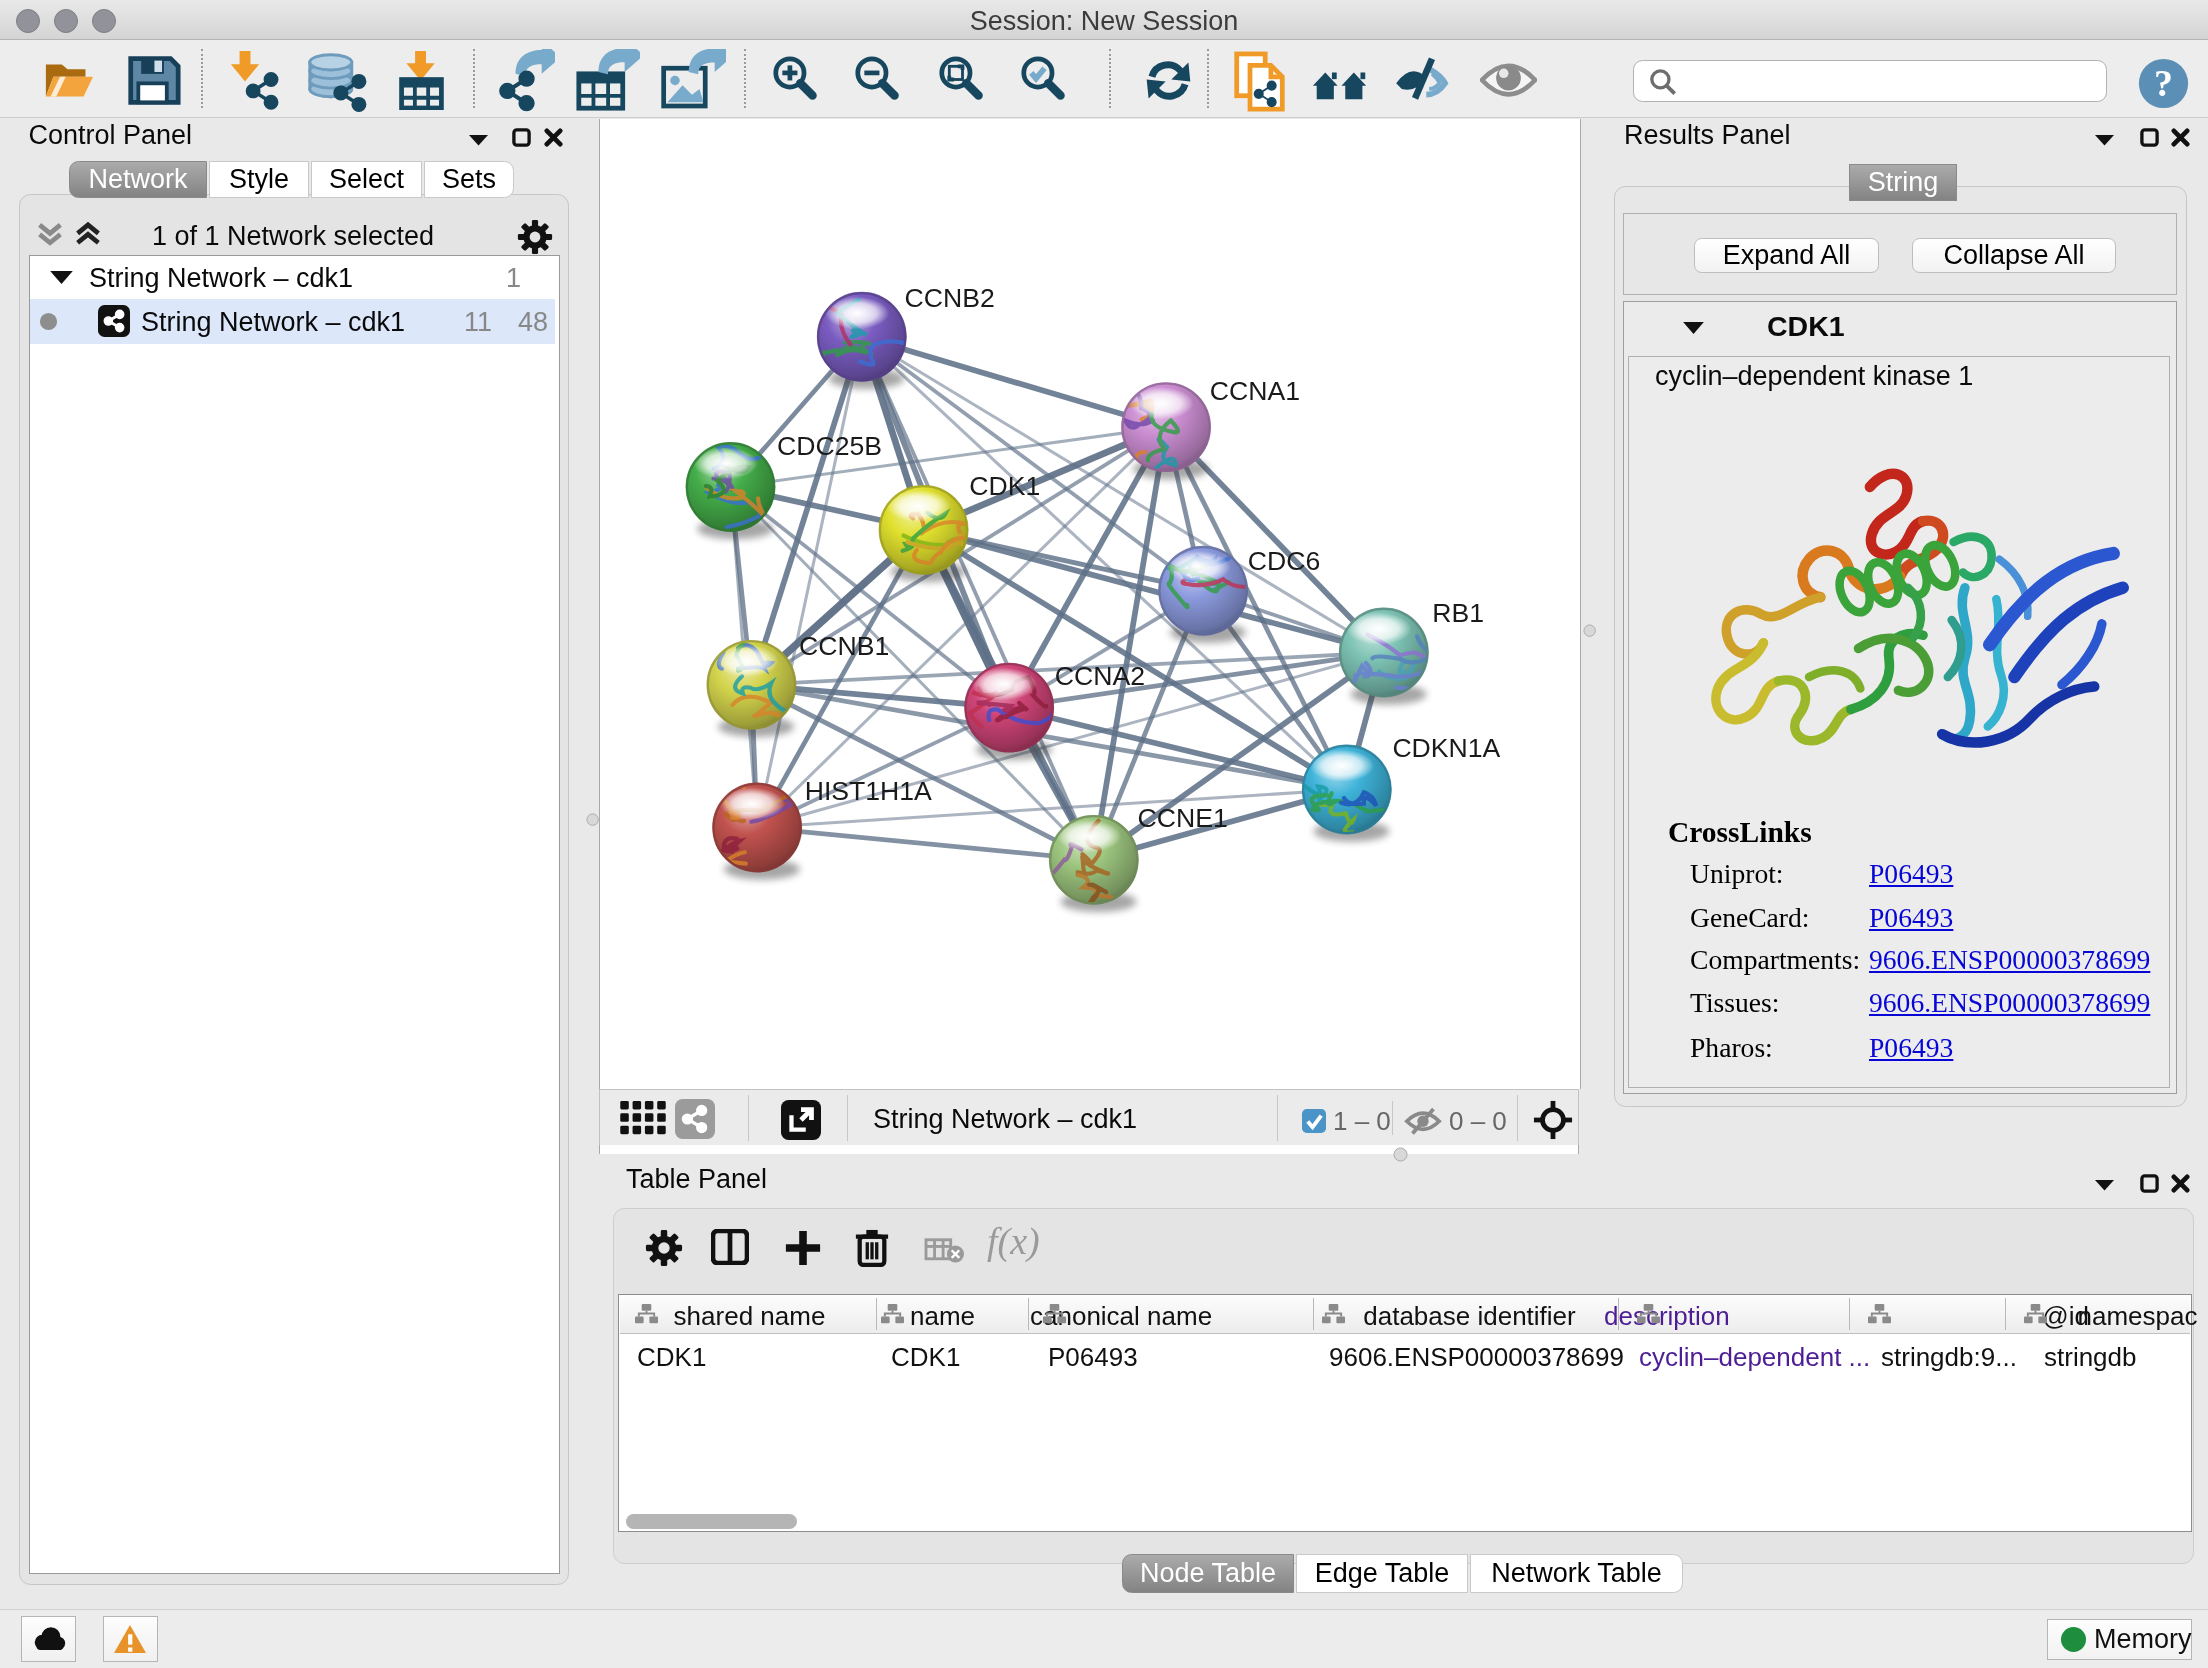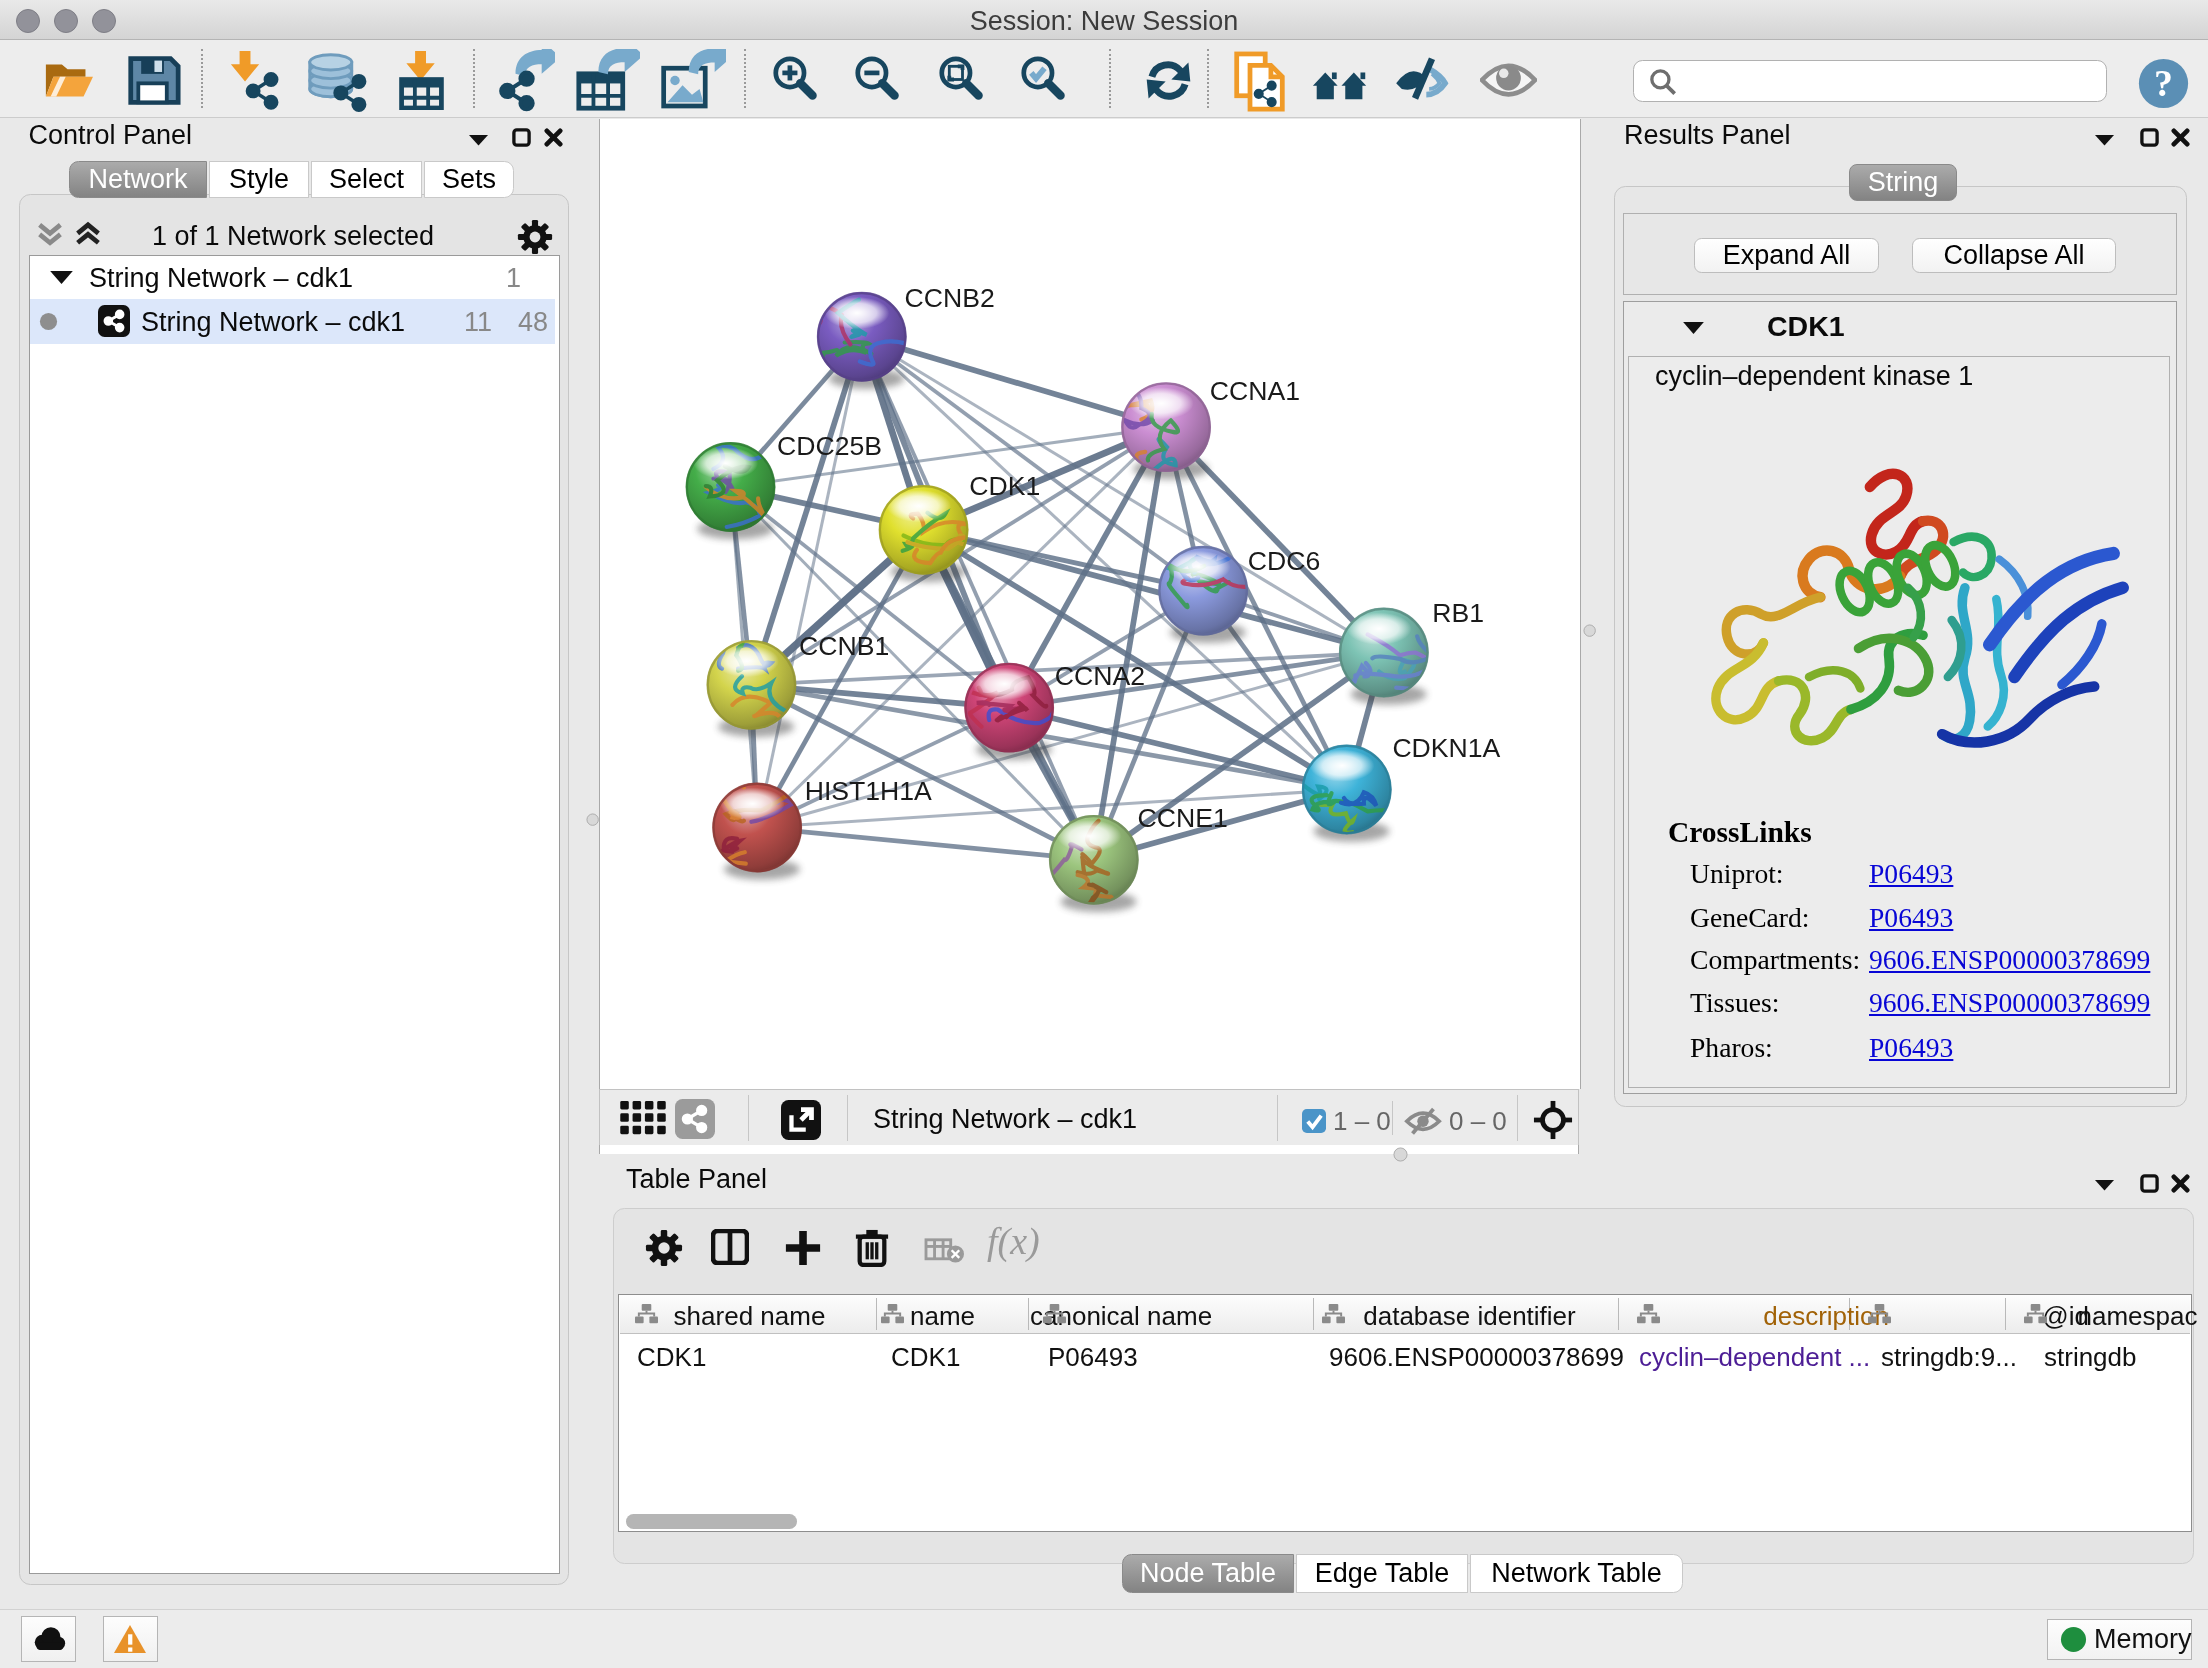--- a/index.html
+++ b/index.html
@@ -615,21 +615,21 @@
 <svg class="abs" style="left:2094px;top:133px;z-index:5" width="21" height="14.3" viewBox="0 0 22 15">
     <path d="M1 2 L21 2 11 13 Z" fill="#111"></path>
   </svg>
 <svg class="abs" style="left:2140px;top:128px;z-index:5" width="19" height="19" viewBox="0 0 20 20">
     <rect x="2" y="2" width="16" height="16" rx="3" fill="none" stroke="#111" stroke-width="3.5"></rect>
   </svg>
 <svg class="abs" style="left:2171px;top:128px;z-index:5" width="19" height="19" viewBox="0 0 20 20">
     <path d="M3 3 L17 17 M17 3 L3 17" stroke="#111" stroke-width="5" stroke-linecap="round"></path>
   </svg>
 <div class="abs panelbox" style="left:1614px;top:186px;width:571px;height:919px;background:#e7e7e7"></div>
-<div class="abs tab tabsel" style="left:1849px;top:164px;width:106px;height:35px;line-height:35px;border-radius:8px;z-index:3">String</div>
+<div class="abs tab tabsel" style="left:1849px;top:164px;width:106px;height:35px;line-height:35px;border-radius:0;z-index:3">String</div>
 <div class="abs" style="left:1623px;top:213px;width:554px;height:82px;border:1.9px solid #b0b0b0;box-sizing:border-box"></div>
 <div class="abs btn" style="left:1694px;top:238px;width:183px;height:33px;line-height:33px">Expand All</div>
 <div class="abs btn" style="left:1912px;top:238px;width:202px;height:33px;line-height:33px">Collapse All</div>
 <div class="abs" style="left:1623px;top:301px;width:554px;height:793px;border:1.9px solid #9e9e9e;background:#ebebeb;box-sizing:border-box"></div>
 <svg class="abs" style="left:1682px;top:320px;z-index:5" width="23" height="16" viewBox="0 0 24 17">
     <path d="M1 2 L23 2 12 15 Z" fill="#111"></path>
   </svg>
 <div class="abs ph" style="left:1767px;top:310px;font-weight:bold;font-size:28.5px">CDK1</div>
 <div class="abs" style="left:1628px;top:356px;width:542px;height:732px;border:1.9px solid #b0b0b0;background:#ececec;box-sizing:border-box"></div>
 <div class="abs ph" style="left:1655px;top:361px">cyclin–dependent kinase 1</div>
@@ -780,21 +780,21 @@
 <svg class="abs" style="left:1636px;top:1303px;z-index:5" width="25" height="23" viewBox="0 0 26 24">
     <g fill="#8a8a8a">
       <rect x="8" y="1" width="10" height="7" rx="1"></rect>
       <rect x="1" y="14" width="9" height="7" rx="1"></rect>
       <rect x="16" y="14" width="9" height="7" rx="1"></rect>
     </g>
     <g stroke="#8a8a8a" stroke-width="2" fill="none">
       <path d="M13 8 V11 M5 14 V11 H21 V14"></path>
     </g>
   </svg>
-<div class="abs" style="left:1604px;top:1301px;width:285px;text-align:right;font-size:26px;color:#a16207">description</div>
+<div class="abs" style="left:1604px;top:1301px;width:285px;text-align:left;font-size:26px;color:#4c1d95">description</div>
 <svg class="abs" style="left:1867px;top:1303px;z-index:5" width="25" height="23" viewBox="0 0 26 24">
     <g fill="#8a8a8a">
       <rect x="8" y="1" width="10" height="7" rx="1"></rect>
       <rect x="1" y="14" width="9" height="7" rx="1"></rect>
       <rect x="16" y="14" width="9" height="7" rx="1"></rect>
     </g>
     <g stroke="#8a8a8a" stroke-width="2" fill="none">
       <path d="M13 8 V11 M5 14 V11 H21 V14"></path>
     </g>
   </svg>

